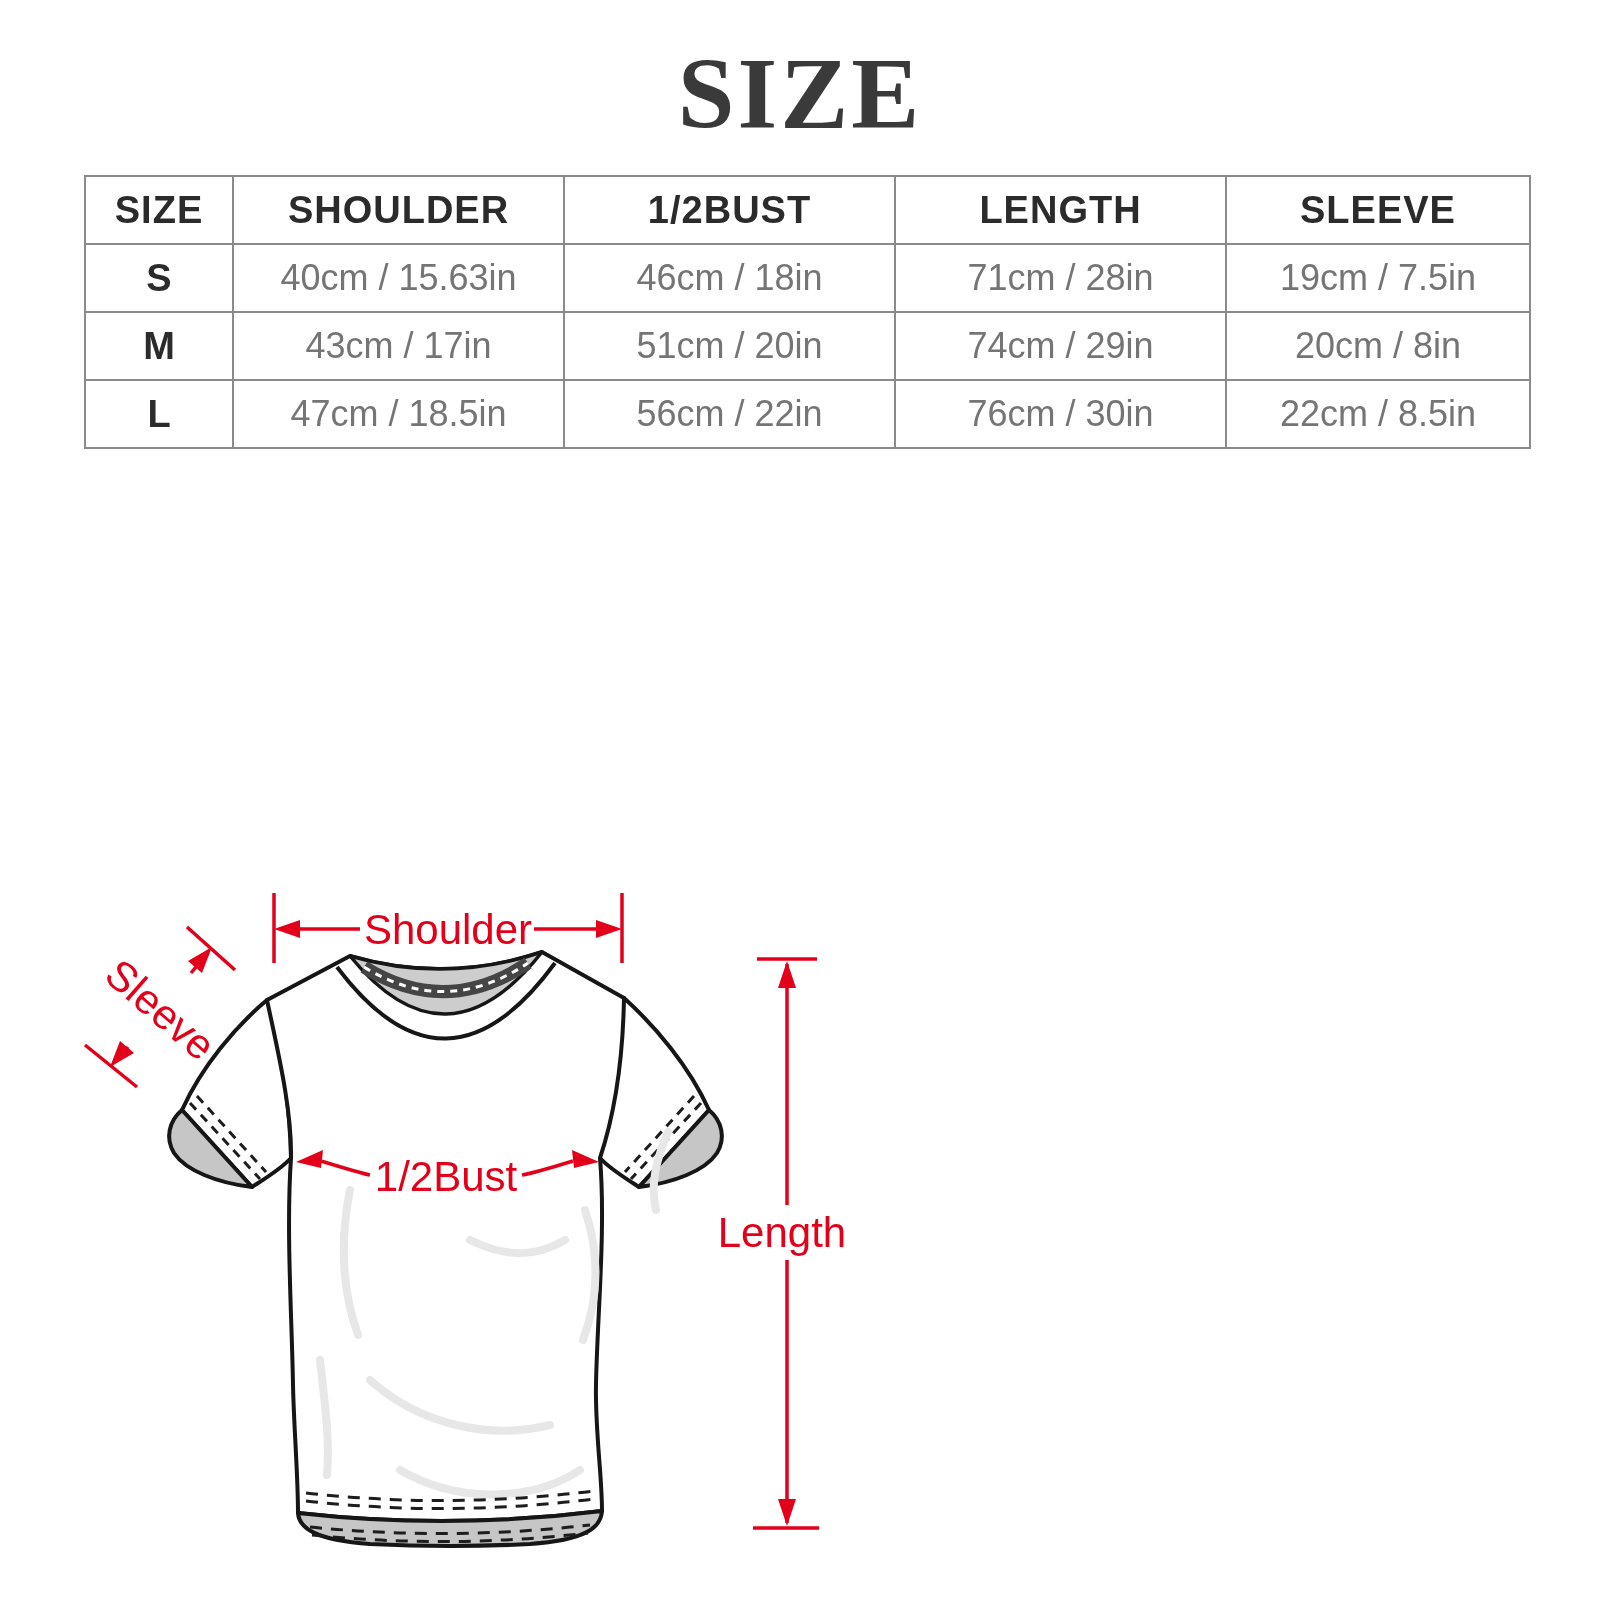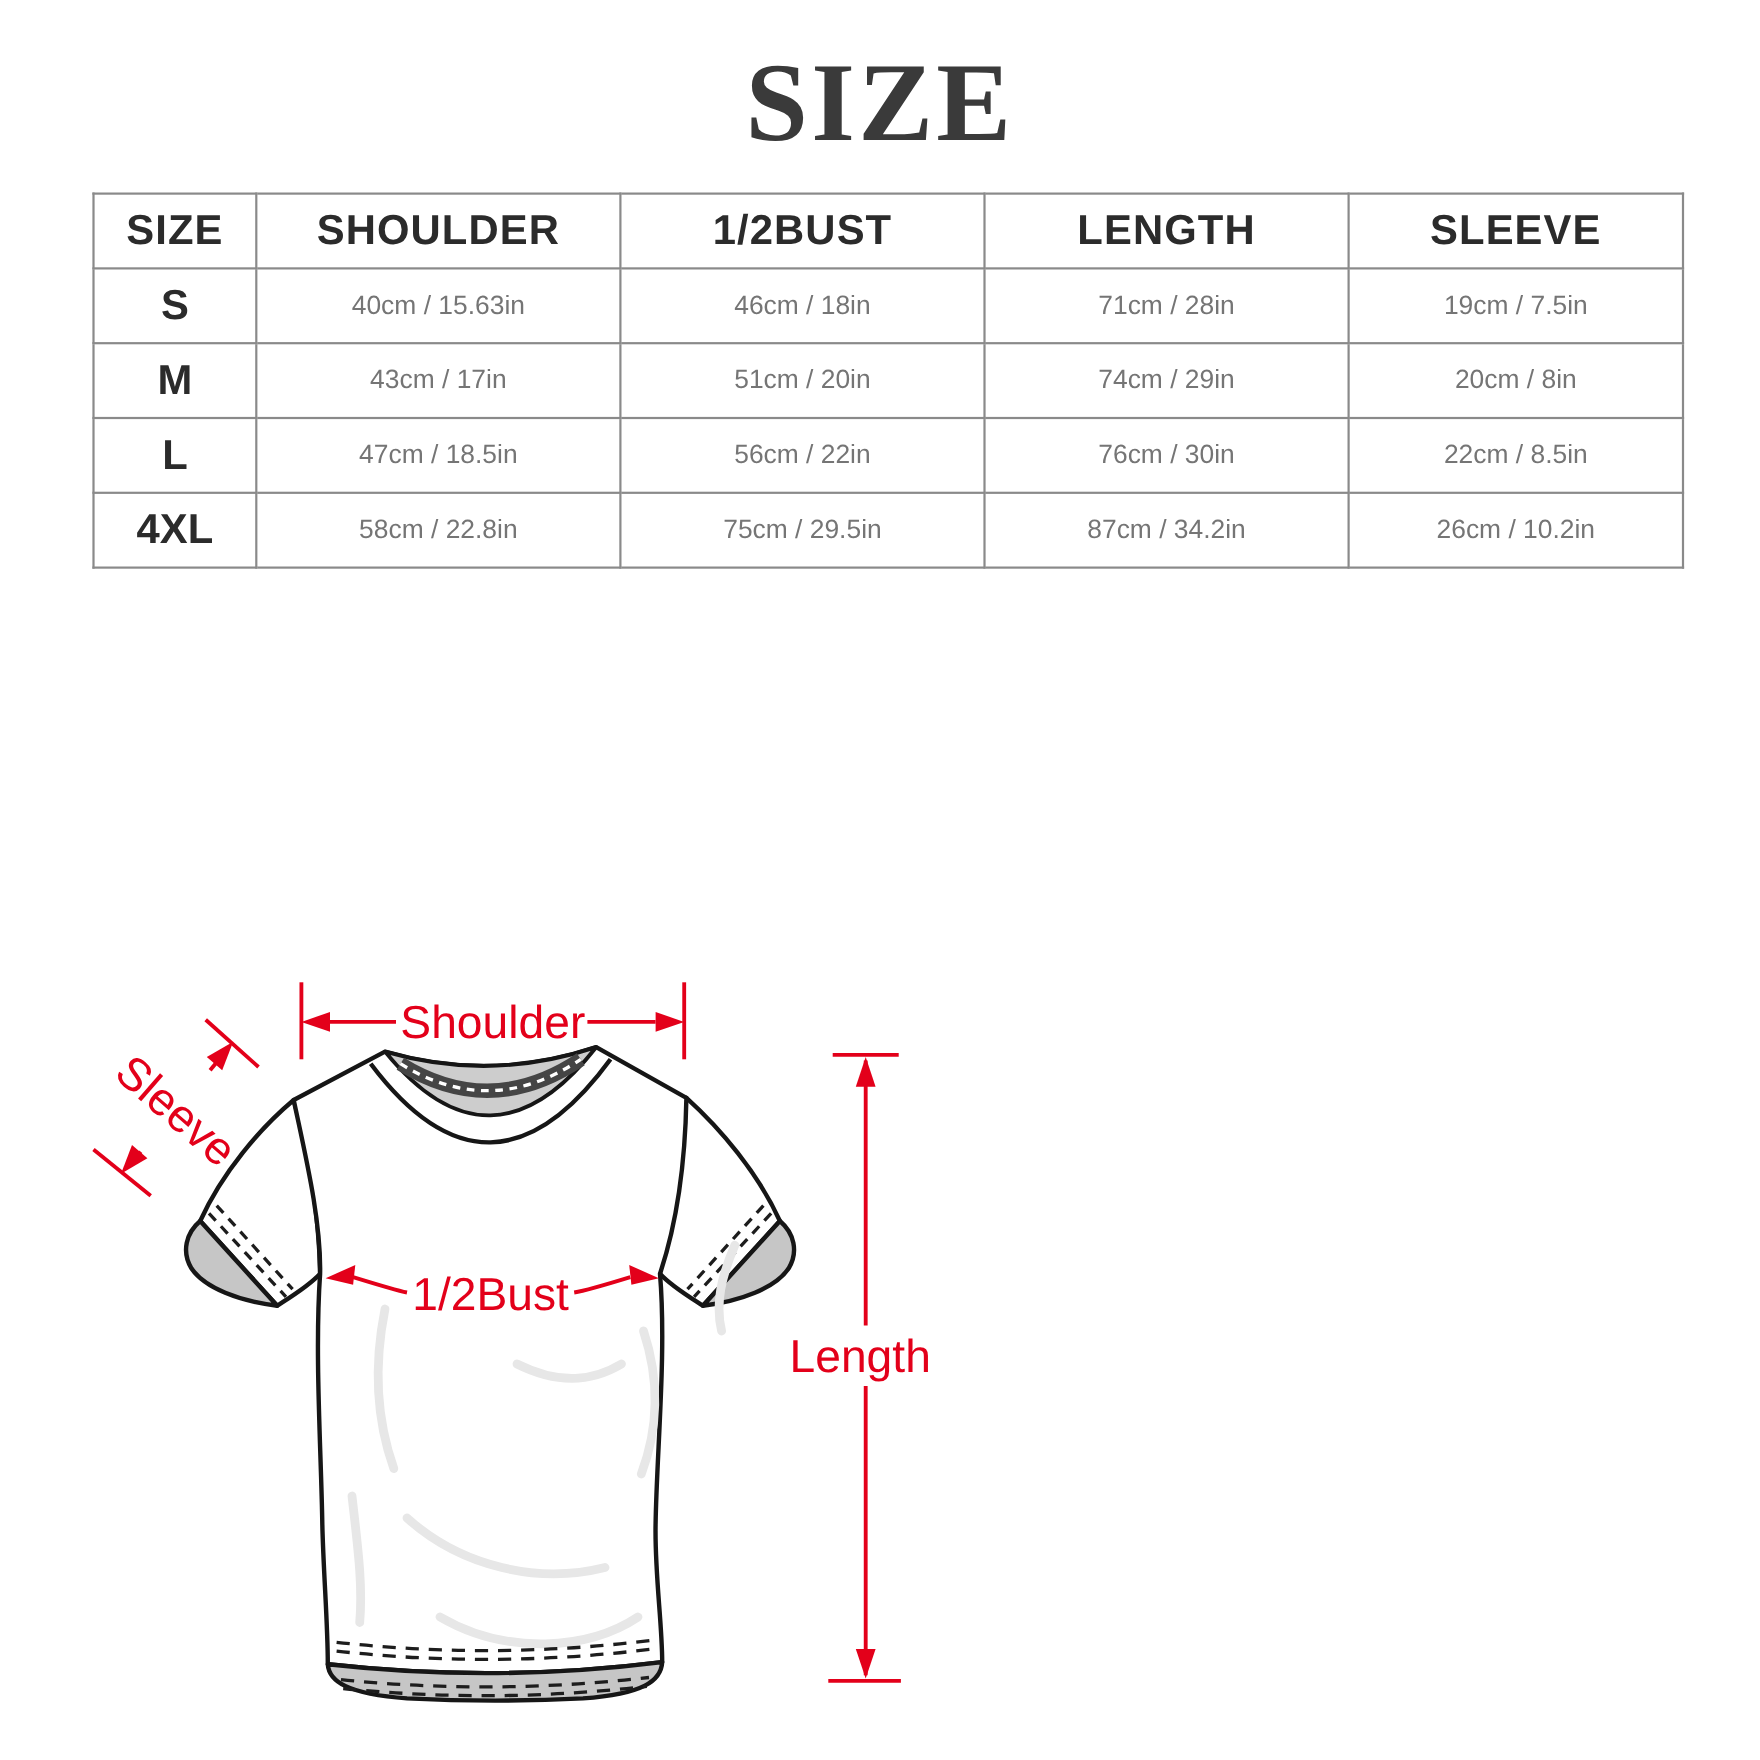--- a/index.html
+++ b/index.html
@@ -17,21 +17,21 @@
   
   table.size-table{
     position:absolute;left:84px;top:175px;width:1445px;
     border-collapse:collapse;table-layout:fixed;background:#fff;
   }
   table.size-table th,table.size-table td{
     border:2px solid #8a8a8a;height:66px;text-align:center;
     vertical-align:middle;padding:0;white-space:nowrap;
   }
   table.size-table th{font-size:38px;font-weight:bold;color:#2b2b2b;letter-spacing:1px;}
-  table.size-table td{font-size:24px;color:#757575;}
+  table.size-table td{font-size:36px;color:#757575;}
   table.size-table td.size-col{font-size:38px;font-weight:bold;color:#2b2b2b;}
 
   
   .diagram-wrap{position:absolute;left:0;top:860px;width:1600px;height:740px;}
   .tshirt-svg{position:absolute;left:40px;top:0;width:820px;height:740px;}
 
   svg text.red-label{font-family:"Liberation Sans", sans-serif;font-size:42px;fill:#e3001a;}
 </style>
 </head>
 <body>
@@ -69,27 +69,20 @@
       <td>51cm / 20in</td>
       <td>74cm / 29in</td>
       <td>20cm / 8in</td>
     </tr>
     <tr>
       <td class="size-col">L</td>
       <td>47cm / 18.5in</td>
       <td>56cm / 22in</td>
       <td>76cm / 30in</td>
       <td>22cm / 8.5in</td>
-    </tr>
-    <tr>
-      <td class="size-col">4XL</td>
-      <td>58cm / 22.8in</td>
-      <td>75cm / 29.5in</td>
-      <td>87cm / 34.2in</td>
-      <td>26cm / 10.2in</td>
     </tr>
   </tbody>
 </table>
 
 <div class="diagram-wrap">
 
   <svg class="tshirt-svg" viewBox="0 0 820 740" xmlns="http://www.w3.org/2000/svg">
 
     <g>
       <path d="M 227,140 C 196,166 162,206 142,250 L 212,327 C 226,318 241,309 251,298 C 250,250 243,196 227,140 Z" fill="#ffffff" stroke="#161616" stroke-width="4" stroke-linejoin="round"></path>

